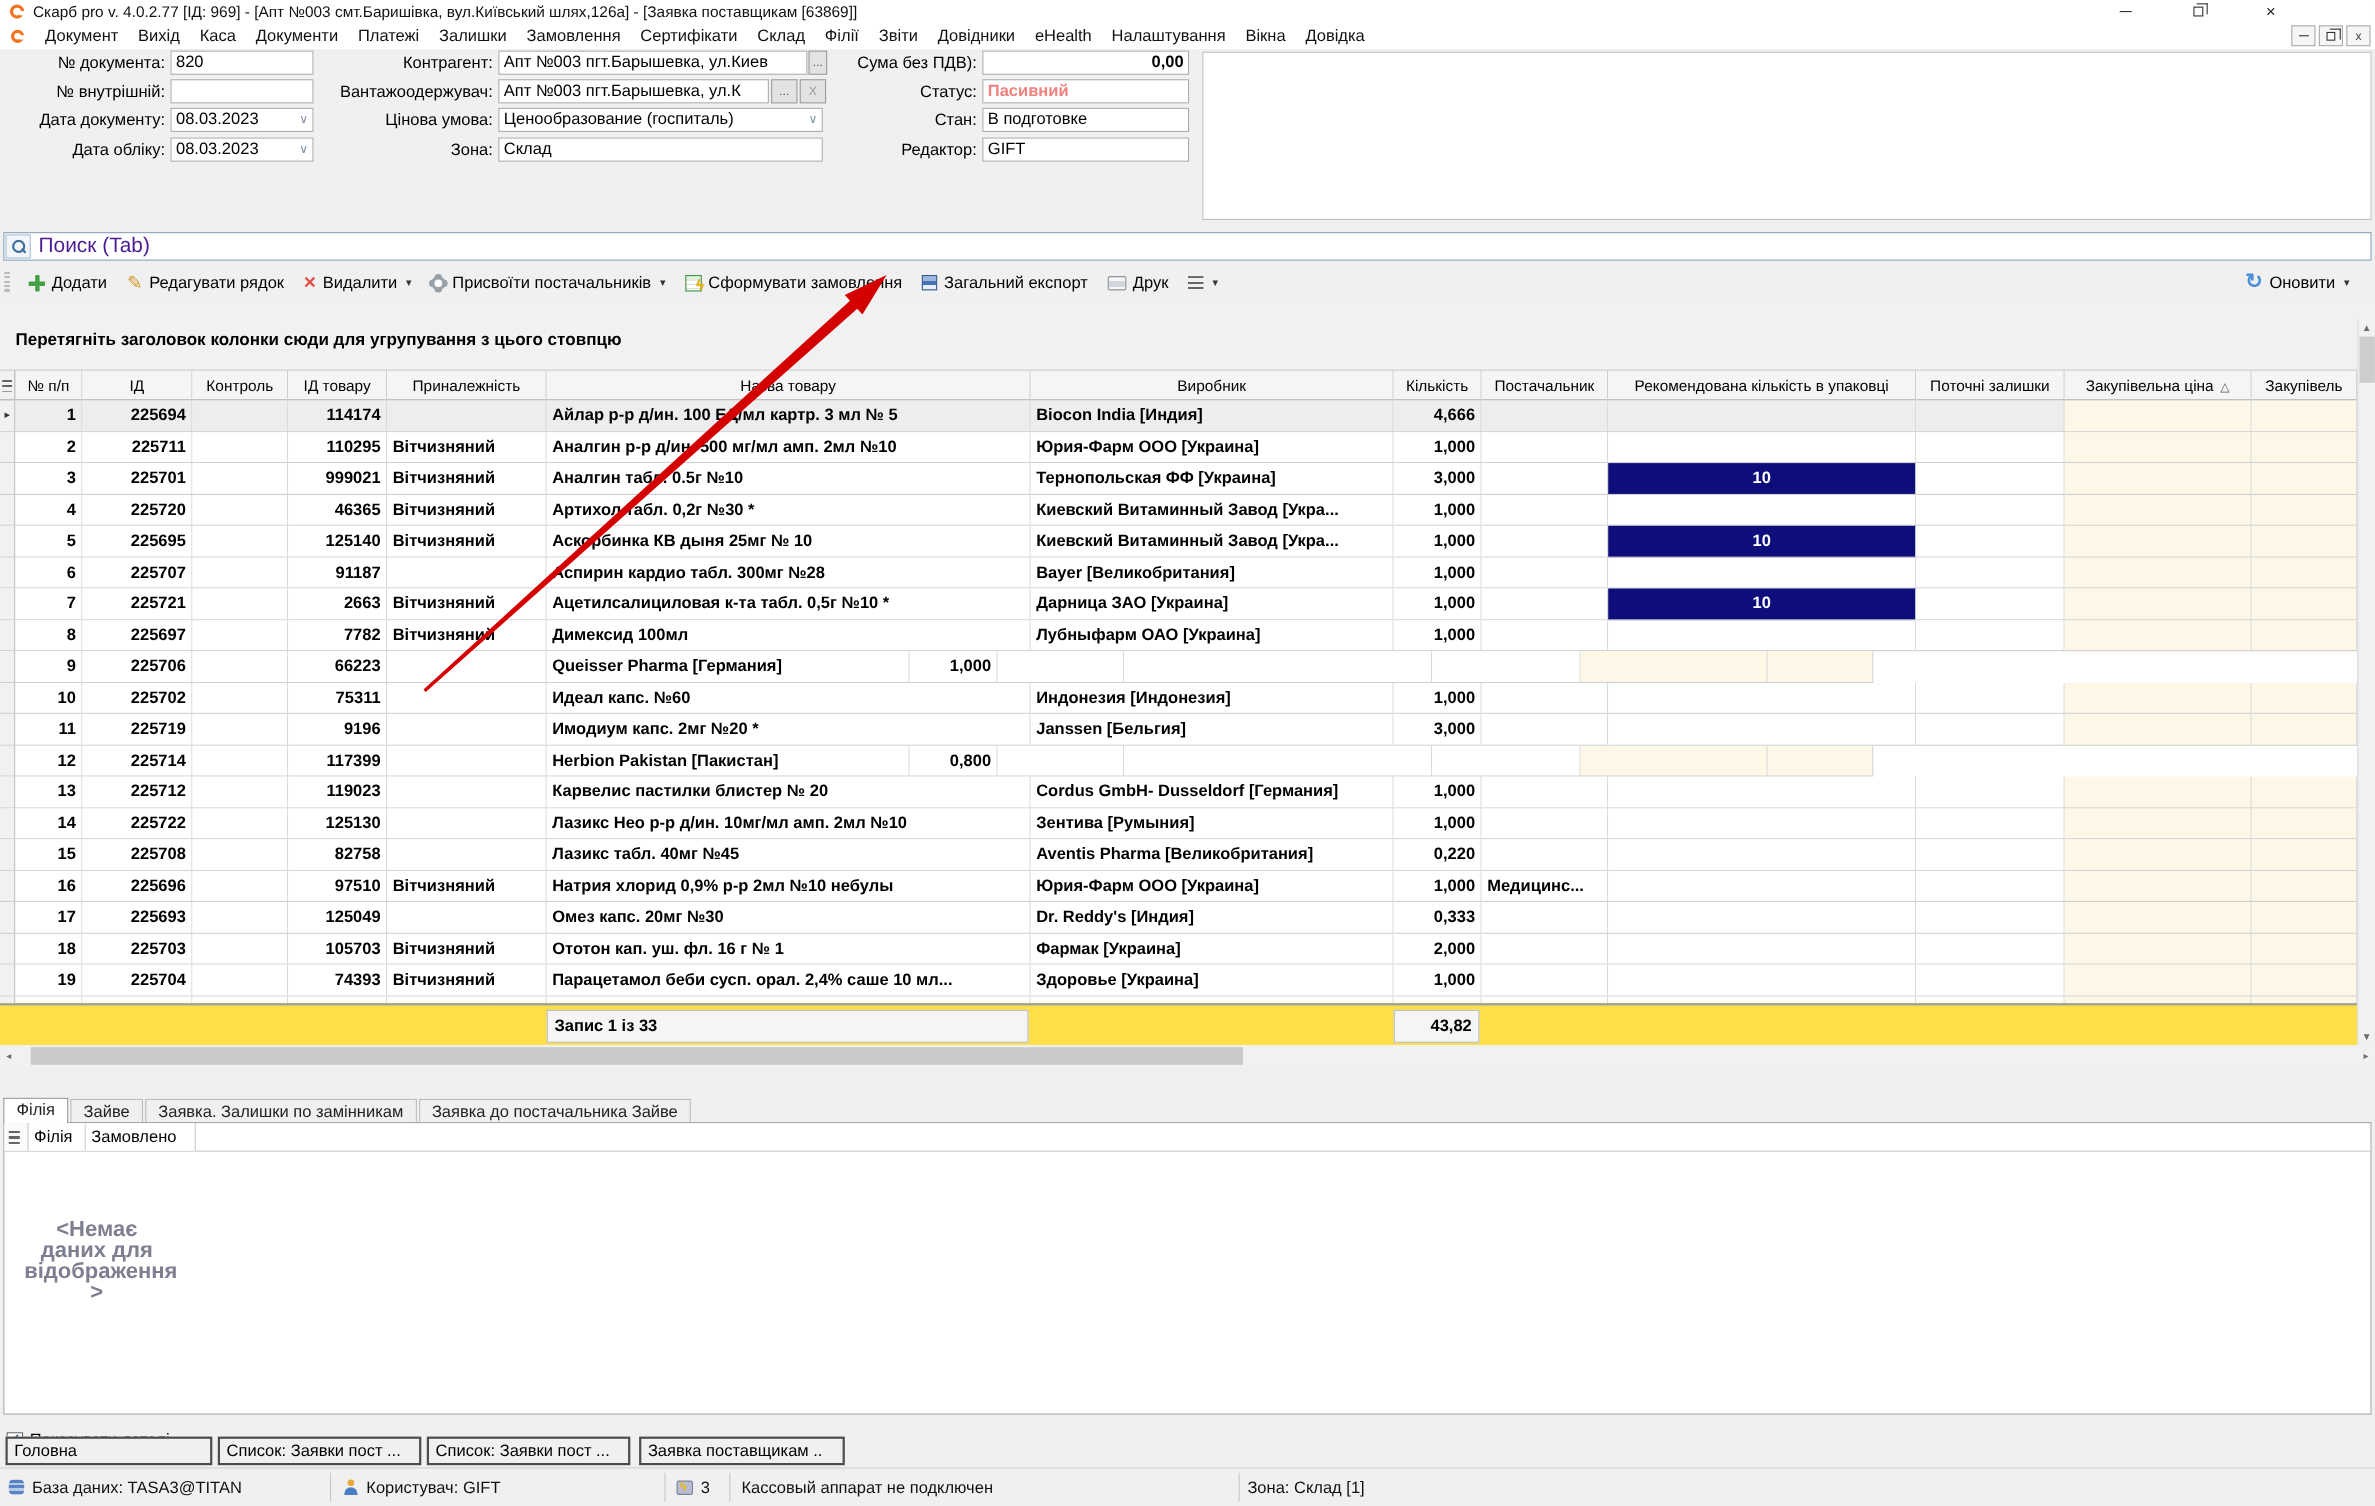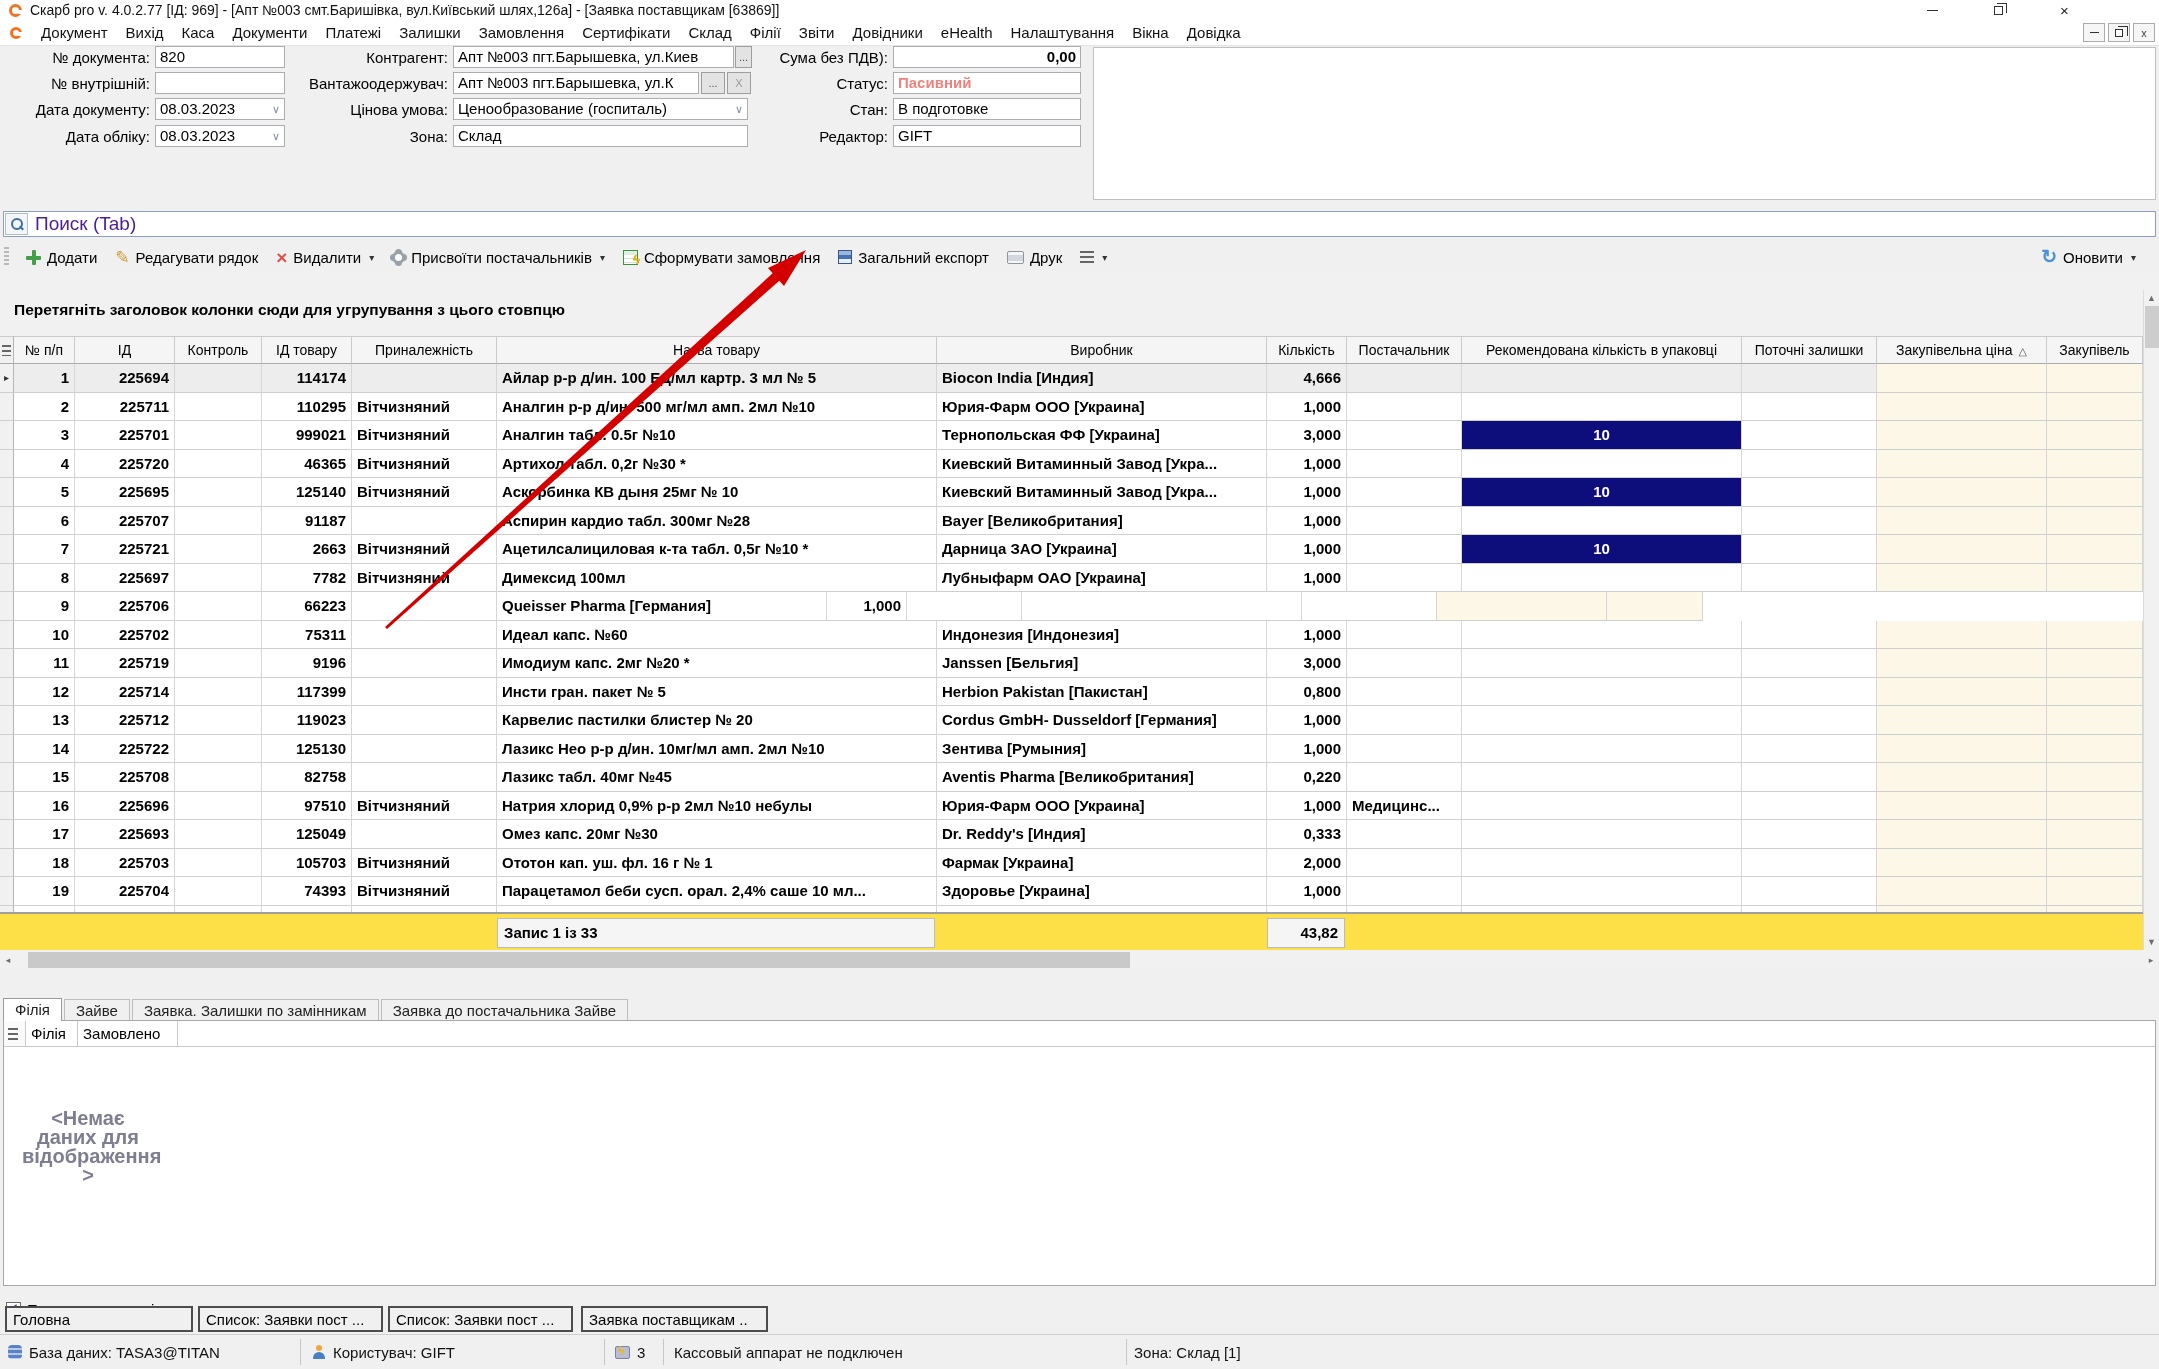--- a/index.html
+++ b/index.html
@@ -477,21 +477,20 @@
         <span class="gcell cream" style="width: 170px; text-align: right;"></span>
         <span class="gcell cream" style="width: 96px; text-align: right;"></span>
       </div>
       <div class="grow">
         <span class="gcell gutter"></span>
         <span class="gcell" style="width: 61px; text-align: right;">12</span>
         <span class="gcell" style="width: 100px; text-align: right;">225714</span>
         <span class="gcell" style="width: 87px; text-align: left;"></span>
         <span class="gcell" style="width: 90px; text-align: right;">117399</span>
         <span class="gcell" style="width: 145px; text-align: left;"></span>
-        <span class="gcell" style="width: 440px; text-align: left;">Инсти гран. пакет № 5</span>
         <span class="gcell" style="width: 330px; text-align: left;">Herbion Pakistan [Пакистан]</span>
         <span class="gcell" style="width: 80px; text-align: right;">0,800</span>
         <span class="gcell" style="width: 115px; text-align: left;"></span>
         <span class="gcell" style="width: 280px; text-align: center;"></span>
         <span class="gcell" style="width: 135px; text-align: right;"></span>
         <span class="gcell cream" style="width: 170px; text-align: right;"></span>
         <span class="gcell cream" style="width: 96px; text-align: right;"></span>
       </div>
       <div class="grow">
         <span class="gcell gutter"></span>

